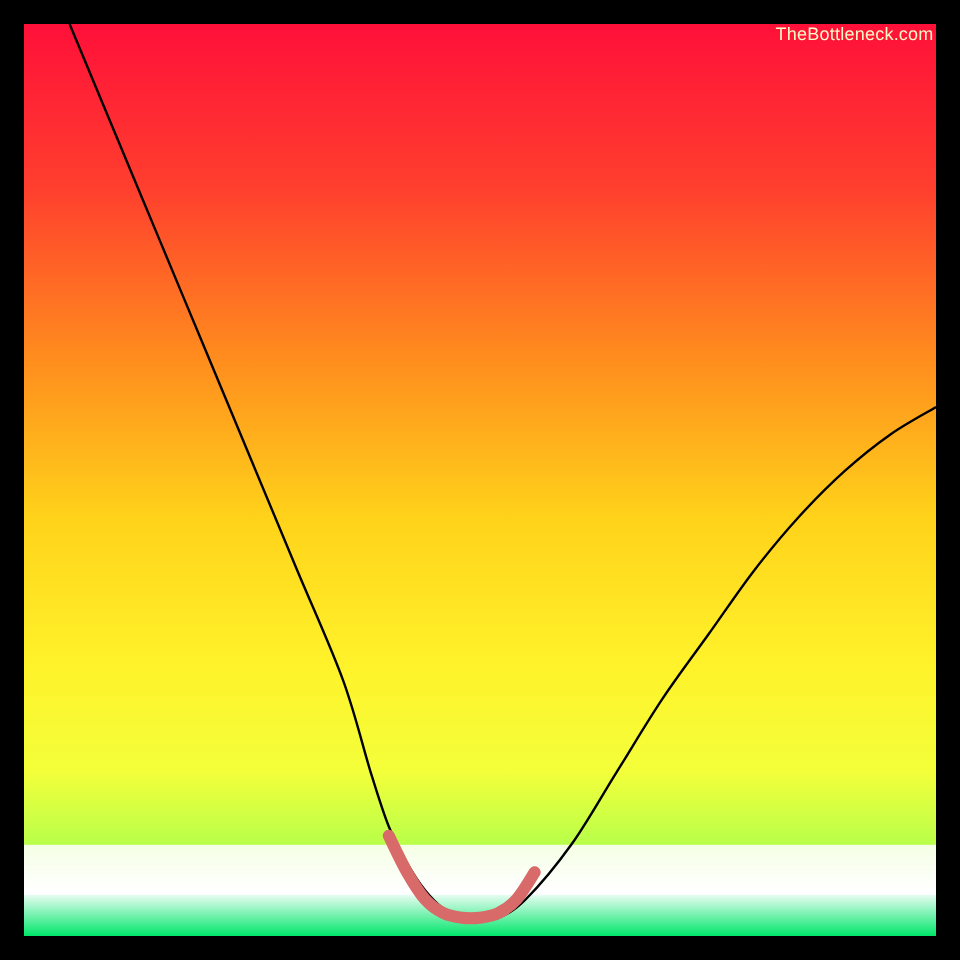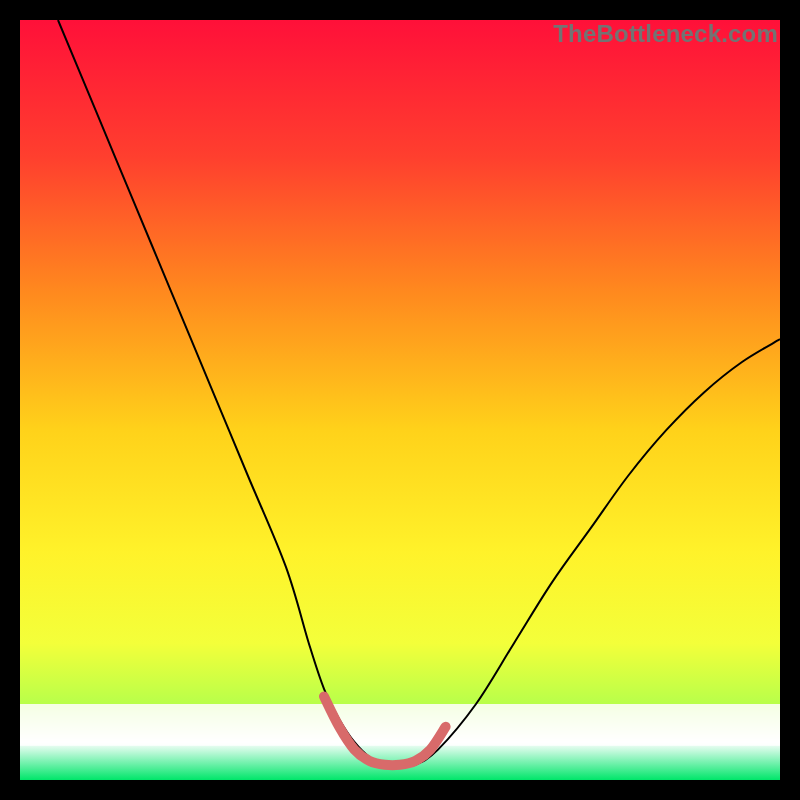--- a/index.html
+++ b/index.html
@@ -23,23 +23,23 @@
     position: absolute;
     left: 0;
     top: 0;
     width: 760px;
     height: 760px;
   }
   .watermark {
     position: absolute;
     top: 0;
     right: 2px;
-    color: #737373;
-    font-size: 24px;
-    font-weight: 700;
+    color: #fef9c3;
+    font-size: 15px;
+    font-weight: 400;
     letter-spacing: 0.2px;
     z-index: 5;
     user-select: none;
   }
   svg { display: block; }
 </style>
 </head>
 <body>
 
 <div class="frame">

